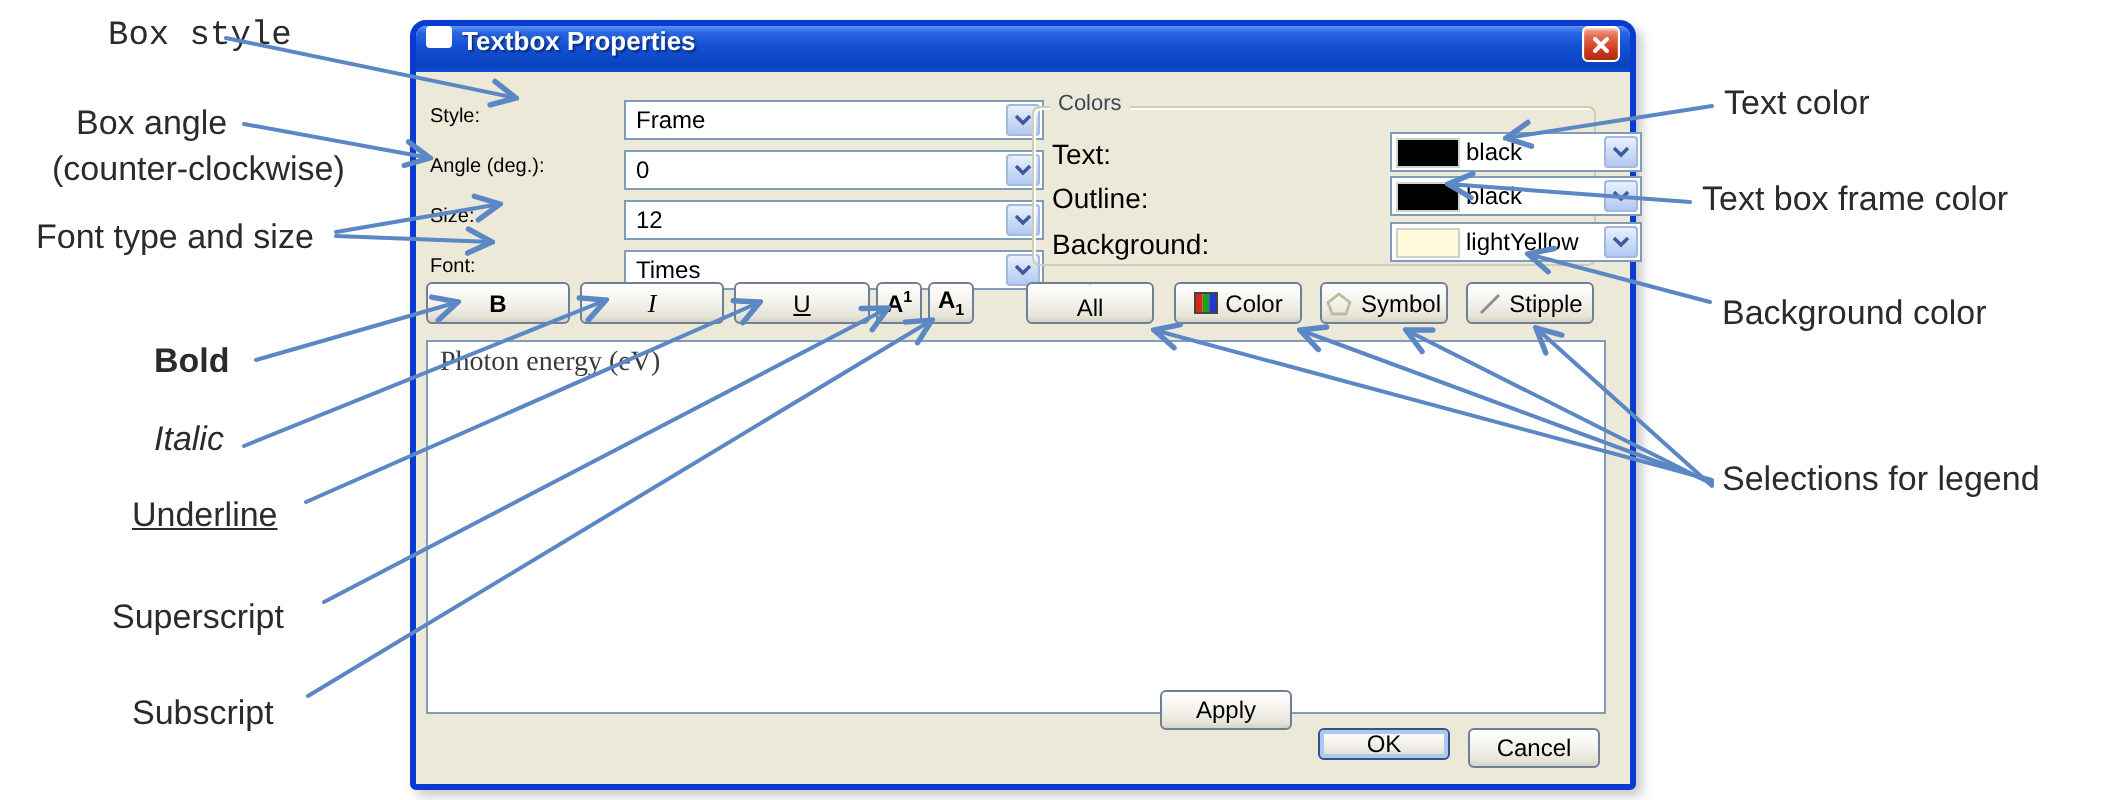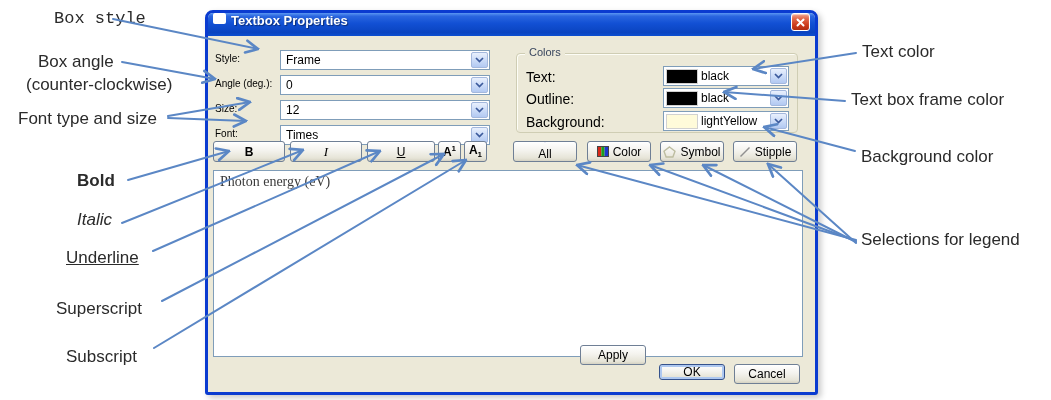--- a/index.html
+++ b/index.html
@@ -47,21 +47,21 @@
     display:flex; align-items:center; justify-content:center;
     box-shadow:inset 0 1px 1px rgba(255,255,255,.5);
   }
   .client { position:absolute; left:0; top:23px; right:0; bottom:0; background:#ece9d8; }
 
   .dlg-label { position:absolute; font-size:10px; color:#000; }
 
   
   .combo {
     position:absolute; height:20px; background:#ffffff; border:1px solid #7f9db9;
-    display:flex; align-items:center;
+    display:flex; align-items:center;margin-left:32px;
   }
   .combo-value { flex:1; font-size:12px; padding-left:5px; color:#000; overflow:hidden; }
   .combo-btn {
     width:17px; height:16px; margin-right:1px; border-radius:2px; flex:0 0 auto;
     background:linear-gradient(180deg,#e9f0fd,#cfdef8 45%,#b2c9f2);
     border:1px solid #a4b8dd; display:flex; align-items:center; justify-content:center;
   }
   .swatch { width:30px; height:13px; margin-left:3px; flex:0 0 auto; box-shadow:0 0 0 1px rgba(0,0,0,.18); }
   .combo-value.after-swatch { padding-left:4px; }
 

